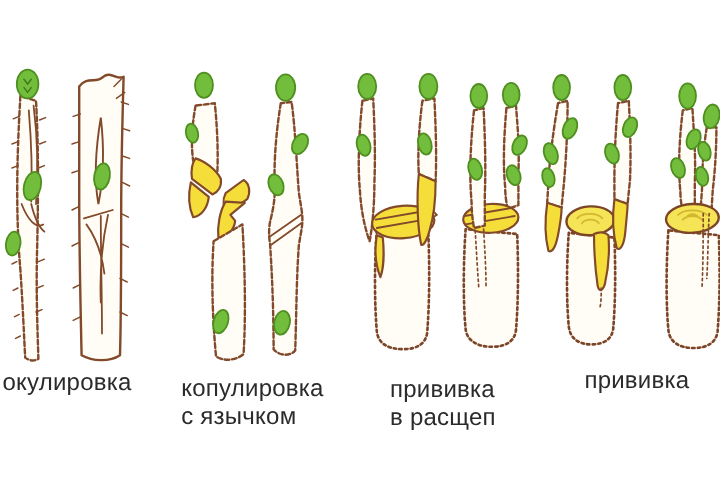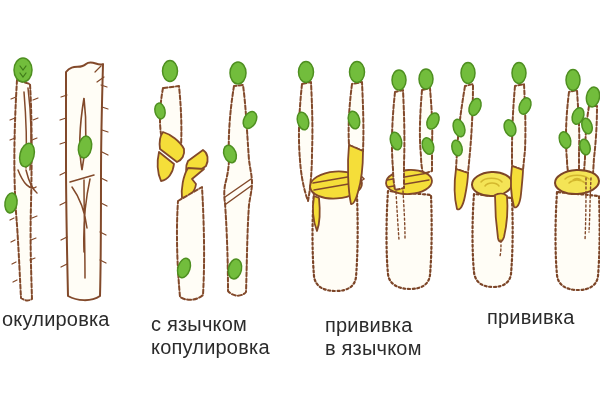--- a/index.html
+++ b/index.html
@@ -132,23 +132,23 @@
     <ellipse class="bud" cx="593" cy="97" rx="6.5" ry="10" transform="rotate(10 593 97)"></ellipse>
     <ellipse class="bud" cx="587" cy="126" rx="5" ry="8" transform="rotate(-16 587 126)"></ellipse>
     <ellipse class="bud" cx="585" cy="147" rx="5" ry="8" transform="rotate(-14 585 147)"></ellipse>
   </g>
 </svg>
 
   <div class="label" style="left:2px; top:308px;">
     <span>окулировка</span>
   </div>
   <div class="label" style="left:151px; top:313px;">
+    <span>копулировка</span>
     <span>с язычком</span>
-    <span>копулировка</span>
   </div>
   <div class="label" style="left:325px; top:314px;">
     <span>прививка</span>
-    <span>в язычком</span>
+    <span>в расщеп</span>
   </div>
   <div class="label" style="left:487px; top:306px;">
     <span>прививка</span>
   </div>
 </div>
 
 </body></html>

